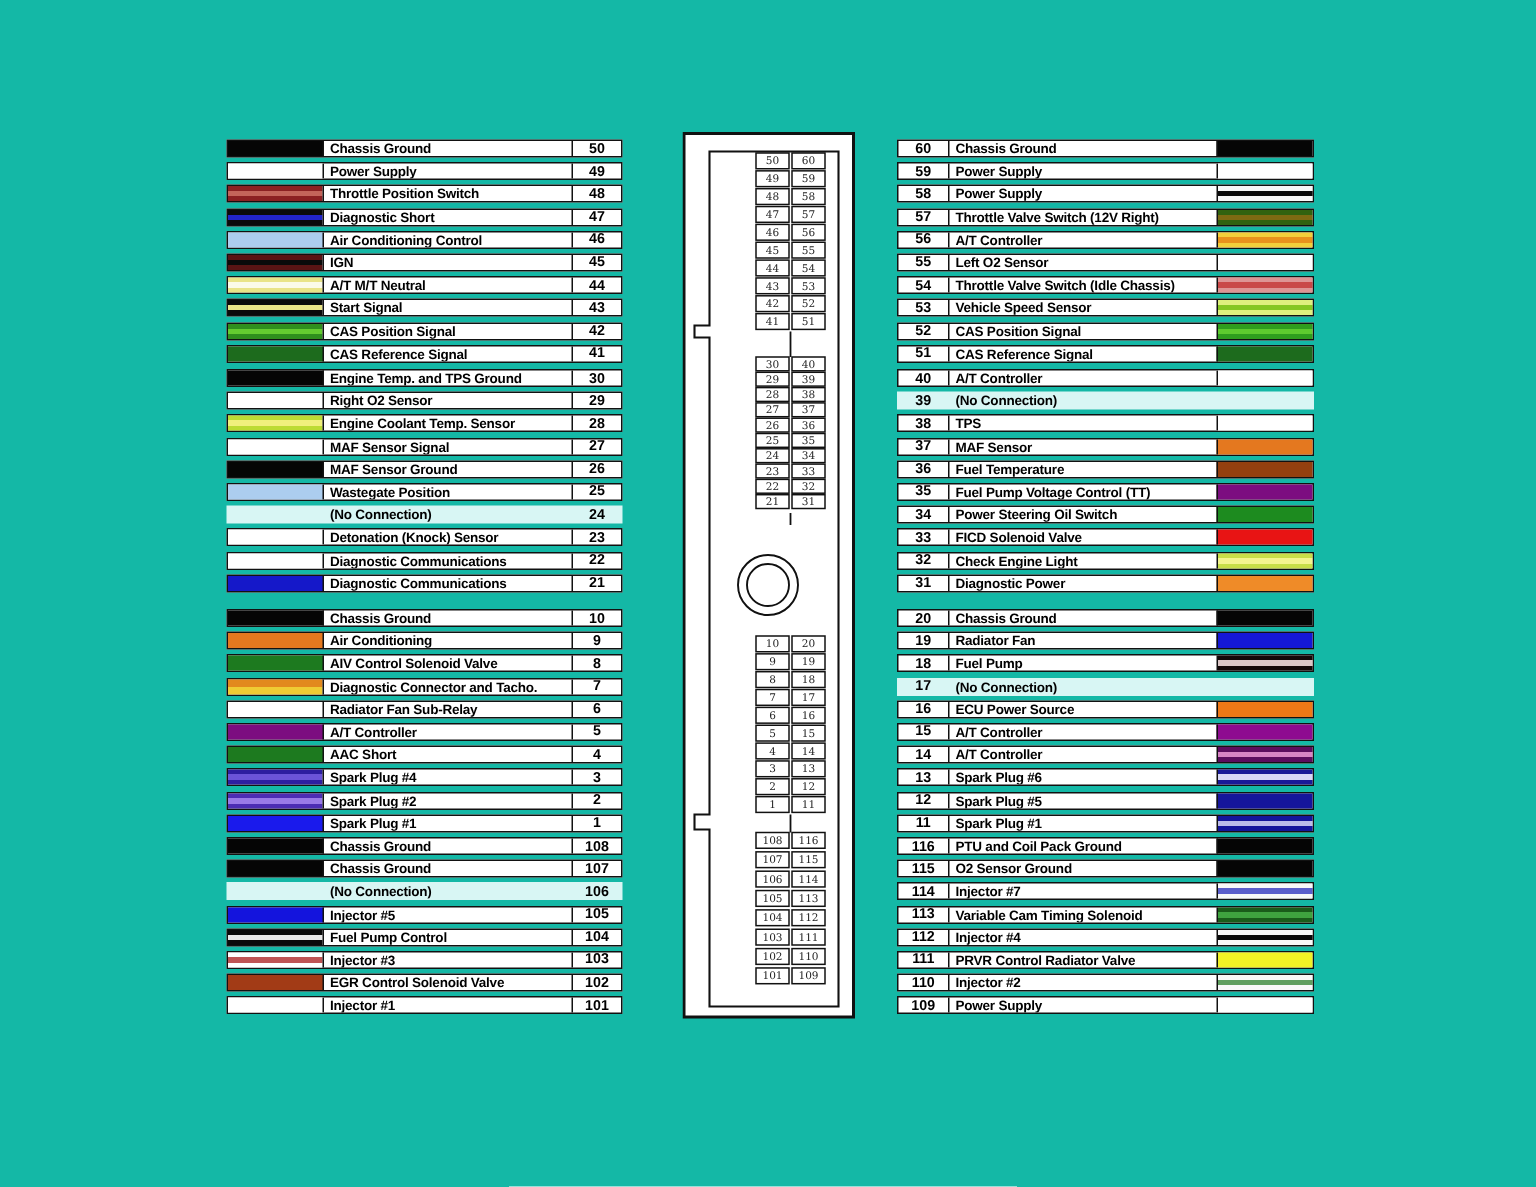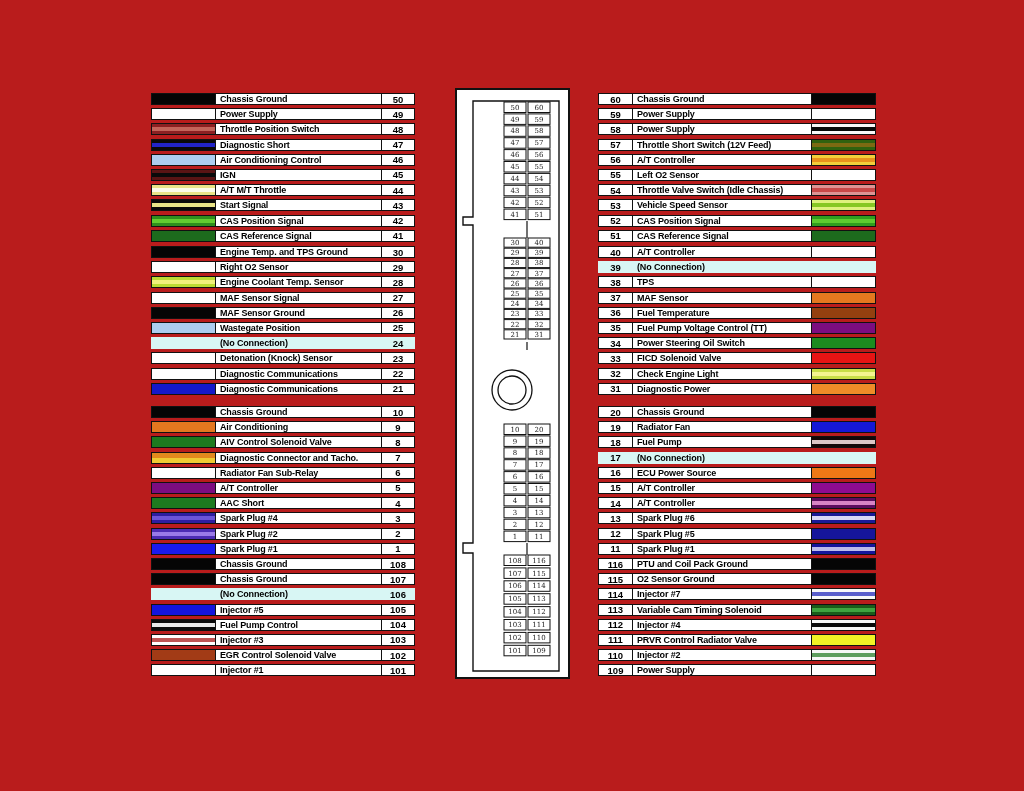--- a/index.html
+++ b/index.html
@@ -1,16 +1,16 @@
 <!DOCTYPE html>
 <html><head>
 <meta charset="utf-8">
 <style>
   html,body{margin:0;padding:0;background:#ffffff;}
-  .stage{position:relative;width:1024px;height:791px;background:#b91c1c;overflow:hidden;
+  .stage{position:relative;width:1024px;height:791px;background:#14b8a6;overflow:hidden;
          font-family:"Liberation Sans",sans-serif;}
   .ptable{position:absolute;width:278px;}
   #left-table{left:151px;top:93px;width:264px;}
   #right-table{left:598px;top:93px;width:278px;}
   .pgroup{position:absolute;left:0;width:100%;}
   .prow{display:flex;align-items:stretch;height:12px;box-sizing:border-box;
         border:1px solid #111;background:#fff;margin-bottom:3.2px;}
   .prow.nc{border-color:transparent;background:var(--ncbg,#d8f6f4);}
   .cell{box-sizing:border-box;display:flex;align-items:center;}
   .sw{width:64px;}
@@ -55,21 +55,21 @@
           <div class="cell lb">Air Conditioning Control</div>
           <div class="cell no">46</div>
         </div>
         <div class="prow">
           <div class="cell sw" style="background: linear-gradient(rgb(90, 20, 20) 0%, rgb(90, 20, 20) 33.3%, rgb(10, 10, 10) 33.3%, rgb(10, 10, 10) 66.7%, rgb(90, 20, 20) 66.7%, rgb(90, 20, 20) 100%);"></div>
           <div class="cell lb">IGN</div>
           <div class="cell no">45</div>
         </div>
         <div class="prow">
           <div class="cell sw" style="background: linear-gradient(rgb(233, 228, 135) 0%, rgb(233, 228, 135) 33.3%, rgb(251, 251, 232) 33.3%, rgb(251, 251, 232) 66.7%, rgb(233, 228, 135) 66.7%, rgb(233, 228, 135) 100%);"></div>
-          <div class="cell lb">A/T M/T Throttle</div>
+          <div class="cell lb">A/T M/T Neutral</div>
           <div class="cell no">44</div>
         </div>
         <div class="prow">
           <div class="cell sw" style="background: linear-gradient(rgb(10, 10, 10) 0%, rgb(10, 10, 10) 33.3%, rgb(233, 228, 135) 33.3%, rgb(233, 228, 135) 66.7%, rgb(10, 10, 10) 66.7%, rgb(10, 10, 10) 100%);"></div>
           <div class="cell lb">Start Signal</div>
           <div class="cell no">43</div>
         </div>
         <div class="prow">
           <div class="cell sw" style="background: linear-gradient(rgb(47, 143, 29) 0%, rgb(47, 143, 29) 33.3%, rgb(100, 204, 48) 33.3%, rgb(100, 204, 48) 66.7%, rgb(47, 143, 29) 66.7%, rgb(47, 143, 29) 100%);"></div>
           <div class="cell lb">CAS Position Signal</div>
@@ -401,21 +401,21 @@
           <div class="cell lb">Power Supply</div>
           <div class="cell sw" style="background: rgb(255, 255, 255);"></div>
         </div>
         <div class="prow">
           <div class="cell no">58</div>
           <div class="cell lb">Power Supply</div>
           <div class="cell sw" style="background: linear-gradient(rgb(248, 248, 248) 0%, rgb(248, 248, 248) 33.3%, rgb(10, 10, 10) 33.3%, rgb(10, 10, 10) 66.7%, rgb(248, 248, 248) 66.7%, rgb(248, 248, 248) 100%);"></div>
         </div>
         <div class="prow">
           <div class="cell no">57</div>
-          <div class="cell lb">Throttle Short Switch (12V Feed)</div>
+          <div class="cell lb">Throttle Valve Switch (12V Right)</div>
           <div class="cell sw" style="background: linear-gradient(rgb(48, 98, 15) 0%, rgb(48, 98, 15) 33.3%, rgb(124, 106, 18) 33.3%, rgb(124, 106, 18) 66.7%, rgb(48, 98, 15) 66.7%, rgb(48, 98, 15) 100%);"></div>
         </div>
         <div class="prow">
           <div class="cell no">56</div>
           <div class="cell lb">A/T Controller</div>
           <div class="cell sw" style="background: linear-gradient(rgb(242, 207, 58) 0%, rgb(242, 207, 58) 33.3%, rgb(232, 146, 28) 33.3%, rgb(232, 146, 28) 66.7%, rgb(242, 207, 58) 66.7%, rgb(242, 207, 58) 100%);"></div>
         </div>
         <div class="prow">
           <div class="cell no">55</div>
           <div class="cell lb">Left O2 Sensor</div>

